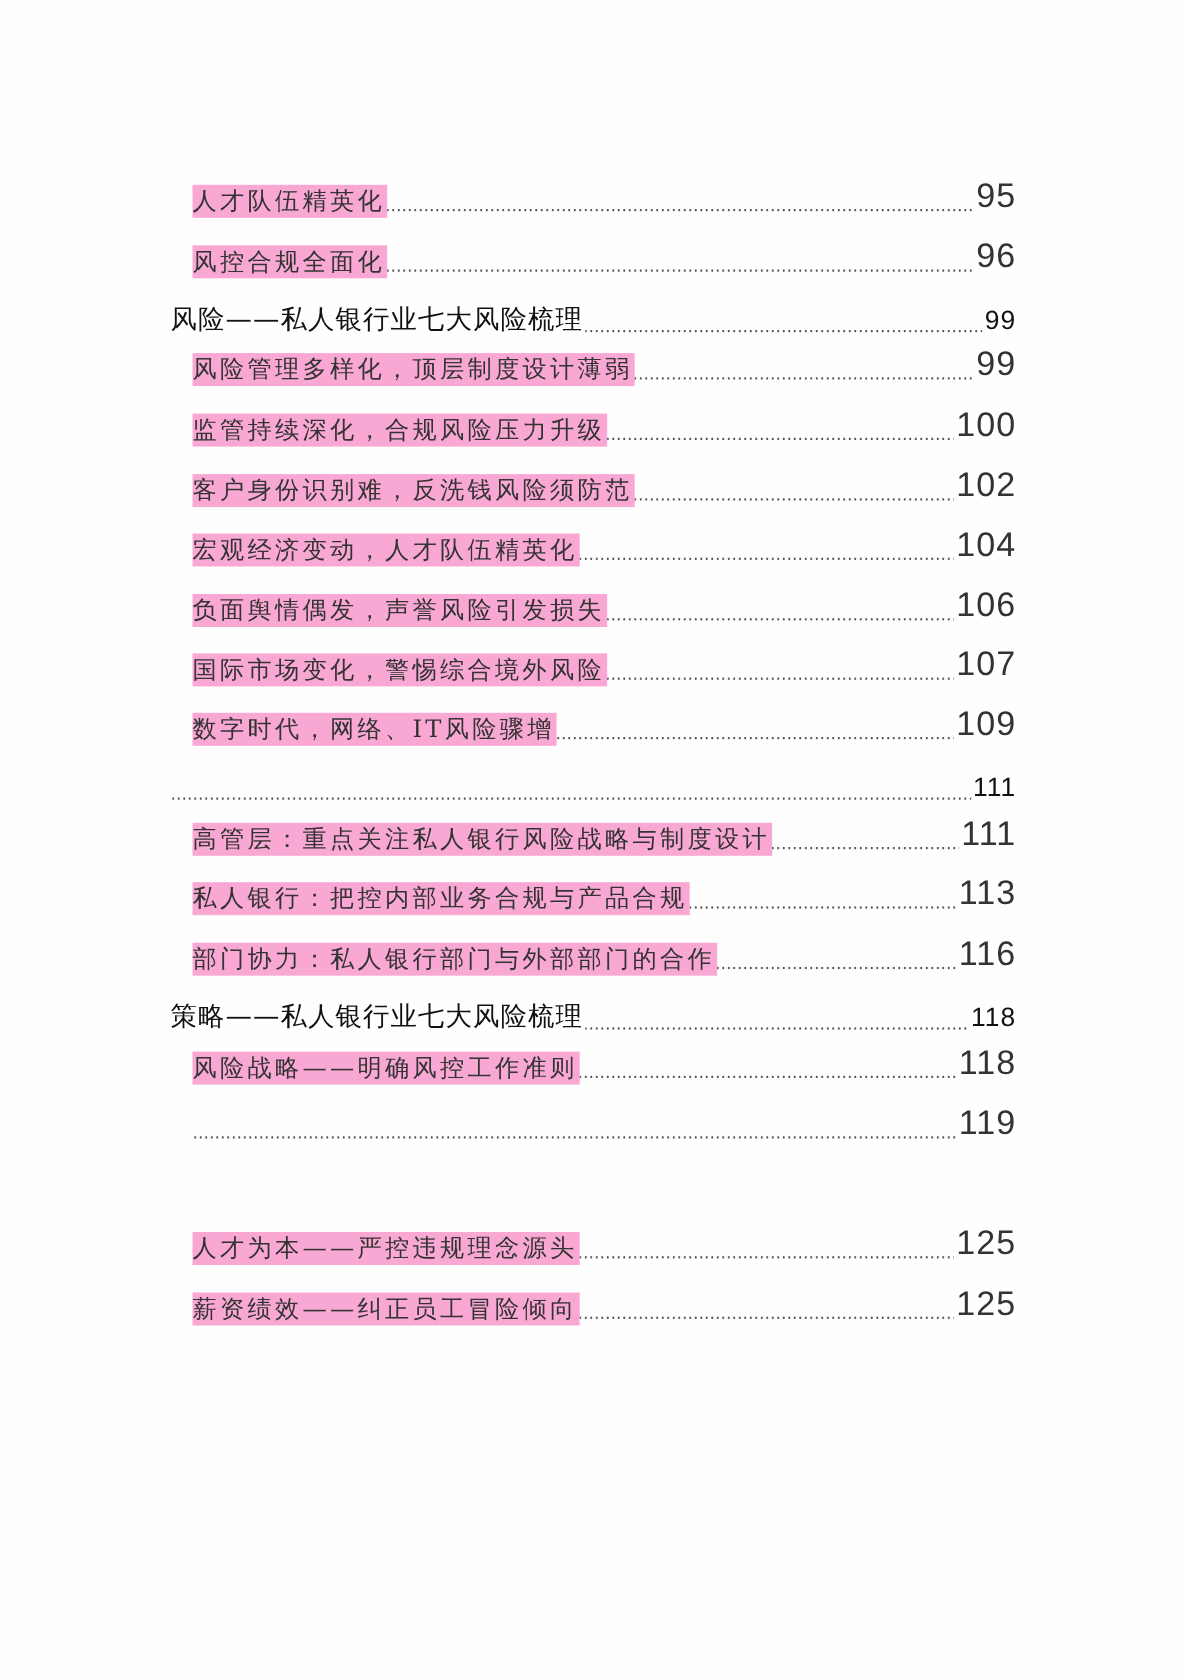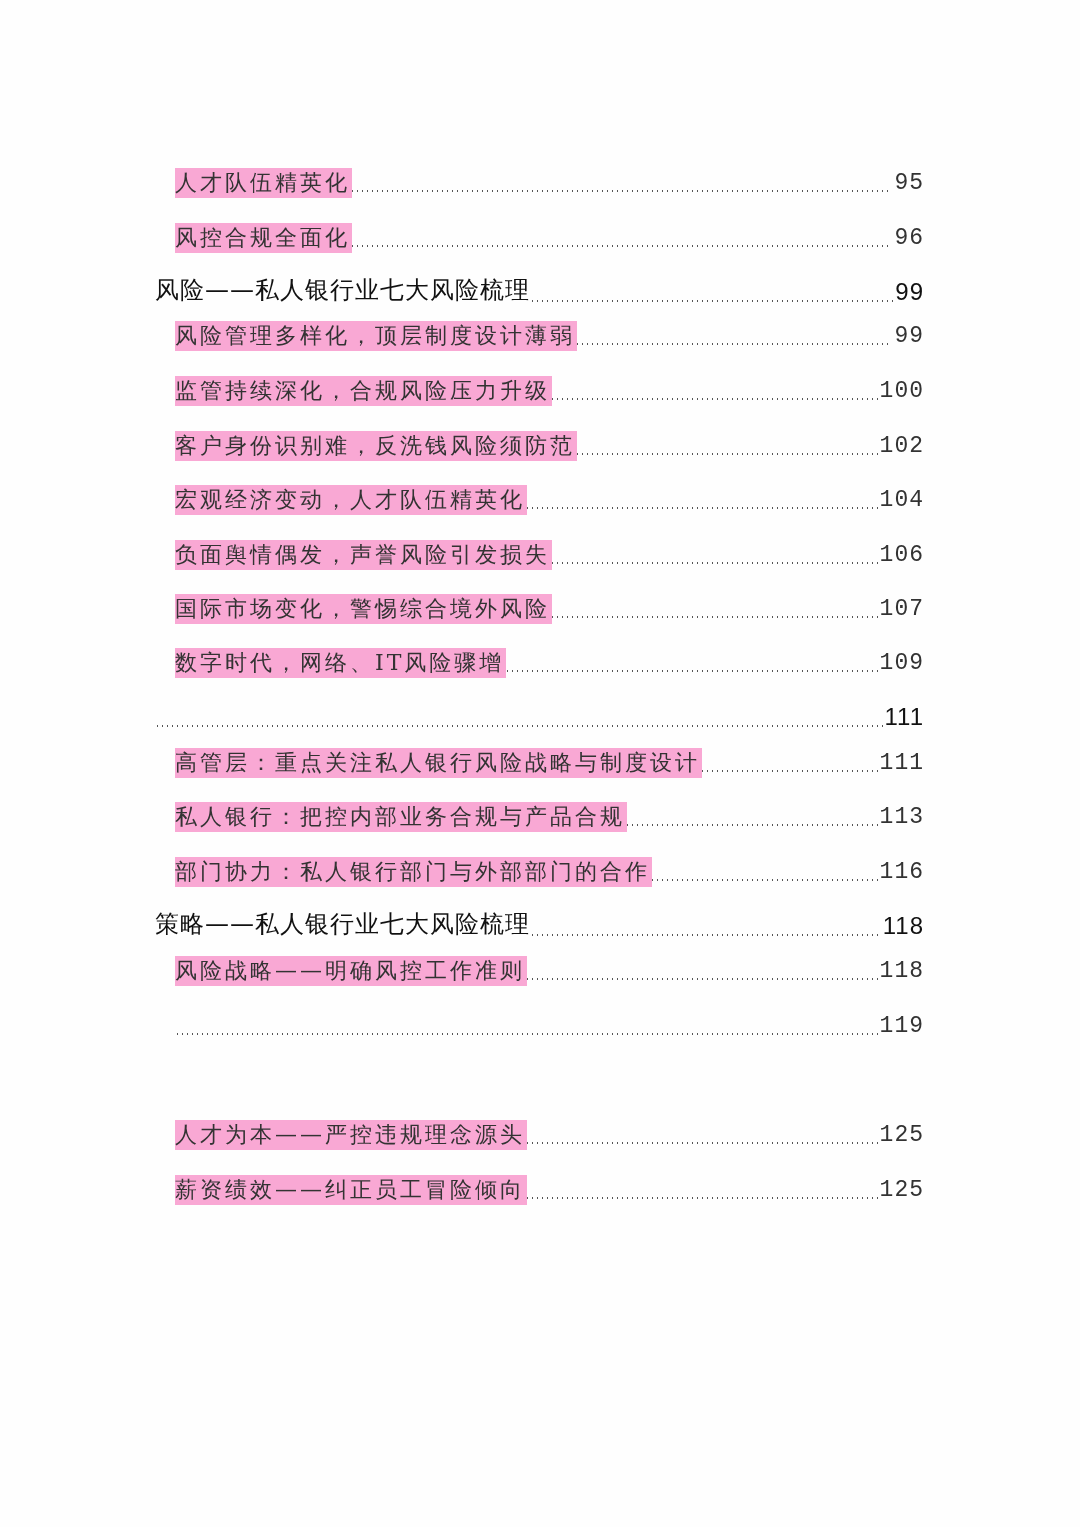--- a/index.html
+++ b/index.html
@@ -46,22 +46,22 @@
   }
   .toc-row.head .leader { left: 155px; }
   .page-num {
     position: absolute;
     right: 156px; bottom: 6px;
     background: #fefefe;
     padding-left: 2px;
     white-space: nowrap;
   }
   .toc-row.sub .page-num {
-    font-family: Liberation Mono, monospace;
-    font-size: 23px; letter-spacing: 1px;
+    font-family: Liberation Sans, sans-serif;
+    font-size: 31px; letter-spacing: 1px;
   }
   .toc-row.head .page-num {
     font-family: "Liberation Sans", "DejaVu Sans", sans-serif;
     font-size: 24px;
   }
 </style>
 </head>
 <body>
 
 <div class="page">

